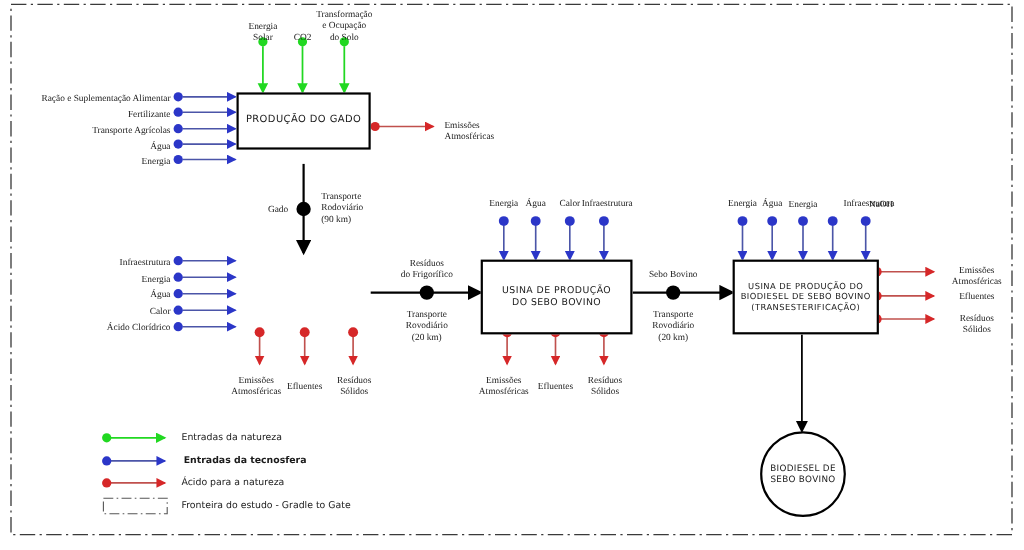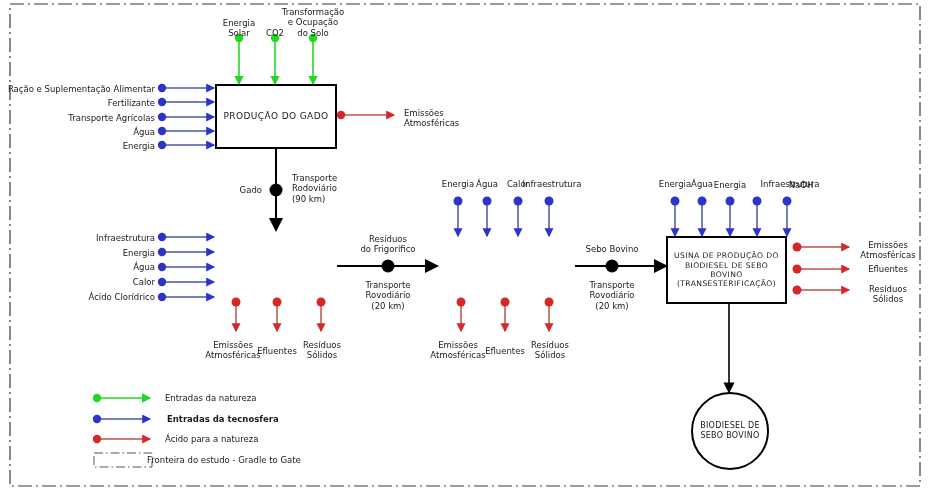--- a/index.html
+++ b/index.html
@@ -35,20 +35,21 @@
     color: #1a1a1a;
     letter-spacing: 0.4px;
   }
   .proc-box span { display: block; line-height: 1.25; }
   .lbl {
     position: absolute;
     color: #1a1a1a;
     font-size: 8.5px;
     line-height: 1.22;
     white-space: pre-line;
+    font-family: Liberation Serif, serif;
   }
   .lbl.c { text-align: center; transform: translateX(-50%); }
   .lbl.r { text-align: right; transform: translateX(-100%); }
   .lbl.l { text-align: left; }
   .prod-circle {
     position: absolute;
     box-sizing: border-box;
     border: 2px solid #000000;
     border-radius: 50%;
     background: #ffffff;
@@ -205,27 +206,33 @@
       <line x1="100" y1="398" x2="150" y2="398" stroke="#21d821" stroke-width="1.6" marker-end="url(#ah-green)"></line>
       <circle cx="97" cy="398" r="4.2" fill="#21d821"></circle>
       <line x1="100" y1="419" x2="150" y2="419" stroke="#4b55a8" stroke-width="1.5" marker-end="url(#ah-blue)"></line>
       <circle cx="97" cy="419" r="4.2" fill="#2b36c8"></circle>
       <line x1="100" y1="439" x2="150" y2="439" stroke="#c0504d" stroke-width="1.5" marker-end="url(#ah-red)"></line>
       <circle cx="97" cy="439" r="4.2" fill="#d62728"></circle>
       <rect x="94" y="453" width="58" height="14" fill="#ffffff" stroke="#555555" stroke-width="1" stroke-dasharray="9 3 1.5 3"></rect>
     </g>
   </svg>
 
-  <div class="proc-box" style="left:215px; top:84px; width:122px; height:65px; font-size:9px;">
+  <div class="proc-box" style="left:215px; top:84px; width:122px; height:52px; font-size:9px;">
     <span>PRODUÇÃO DO GADO</span>
   </div>
 
 
-
-  <div class="proc-box" style="left:666px; top:236px; width:121px; height:68px; font-size:7.6px;">
+  <div class="proc-box" style="left:437px; top:236px; width:138px; height:68px; font-size:8.5px;">
+    <div>
+      <span>USINA DE PRODUÇÃO</span>
+      <span>DO SEBO BOVINO</span>
+    </div>
+  </div>
+
+  <div class="proc-box" style="left:666px; top:236px; width:133px; height:68px; font-size:7.6px;">
     <div>
       <span>USINA DE PRODUÇÃO DO</span>
       <span>BIODIESEL DE SEBO BOVINO</span>
       <span>(TRANSESTERIFICAÇÃO)</span>
     </div>
   </div>
 
   <div class="prod-circle" style="left:691px; top:392px; width:78px; height:78px;">
     <div>
       <span>BIODIESEL DE</span>
@@ -296,15 +303,15 @@
 
   <div class="lbl c" style="left:888px; top:240px;">Emissões
 Atmosféricas</div>
   <div class="lbl c" style="left:888px; top:264px;">Efluentes</div>
   <div class="lbl c" style="left:888px; top:284px;">Resíduos
 Sólidos</div>
 
   <div class="legend-text" style="left:165px; top:393px;">Entradas da natureza</div>
   <div class="legend-text" style="left:167px; top:414px;font-weight:bold;">Entradas da tecnosfera</div>
   <div class="legend-text" style="left:165px; top:434px;">Ácido para a natureza</div>
-  <div class="legend-text" style="left:147px; top:455px;">Fronteira do estudo - Gradle to Gate</div>
+  <div class="legend-text" style="left:165px; top:455px;">Fronteira do estudo - Gradle to Gate</div>
 
 </div>
 
 </body></html>

